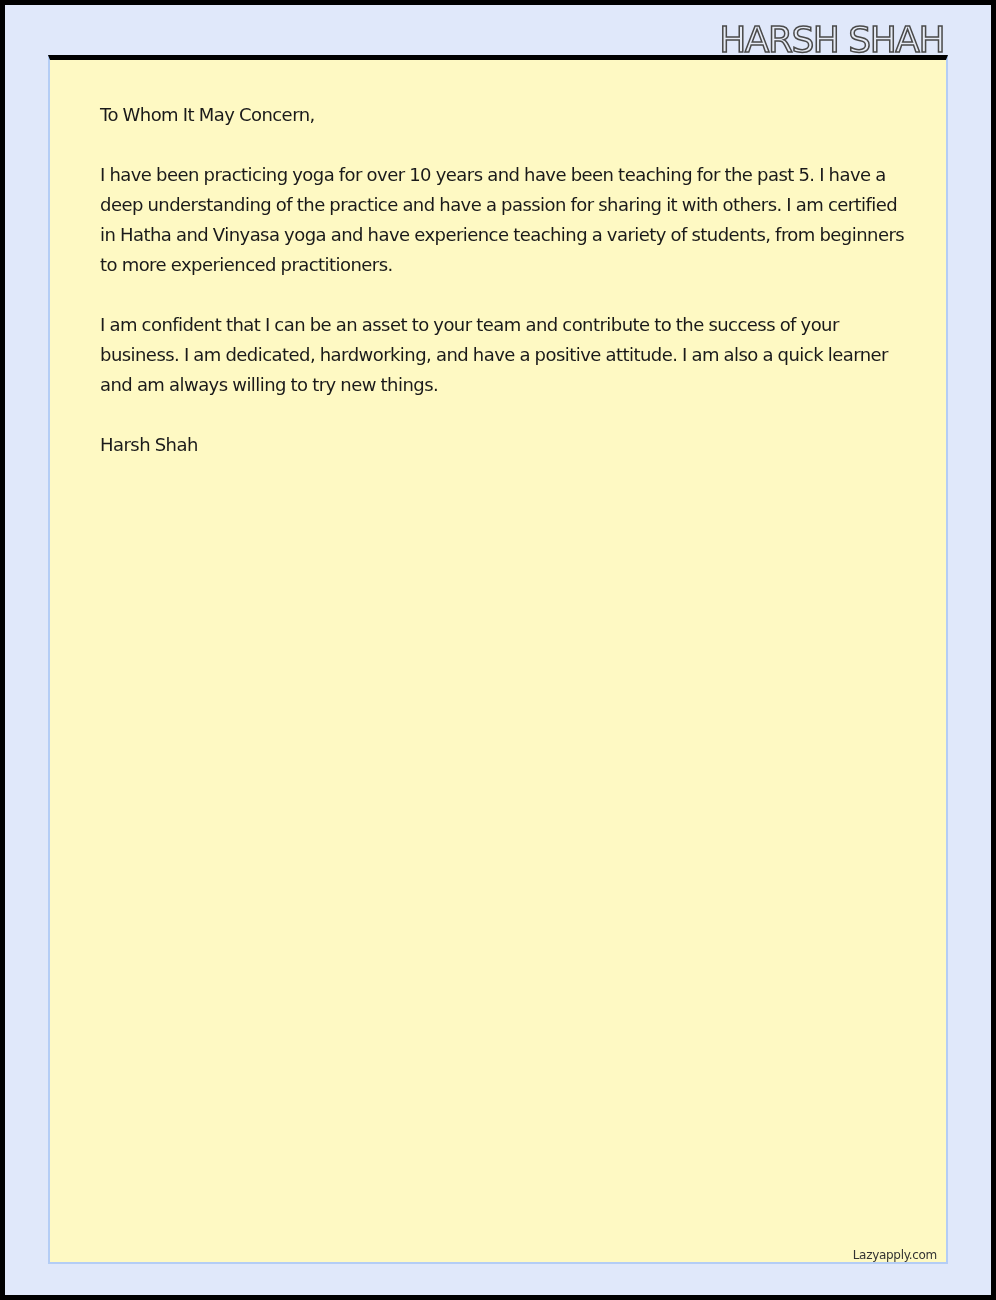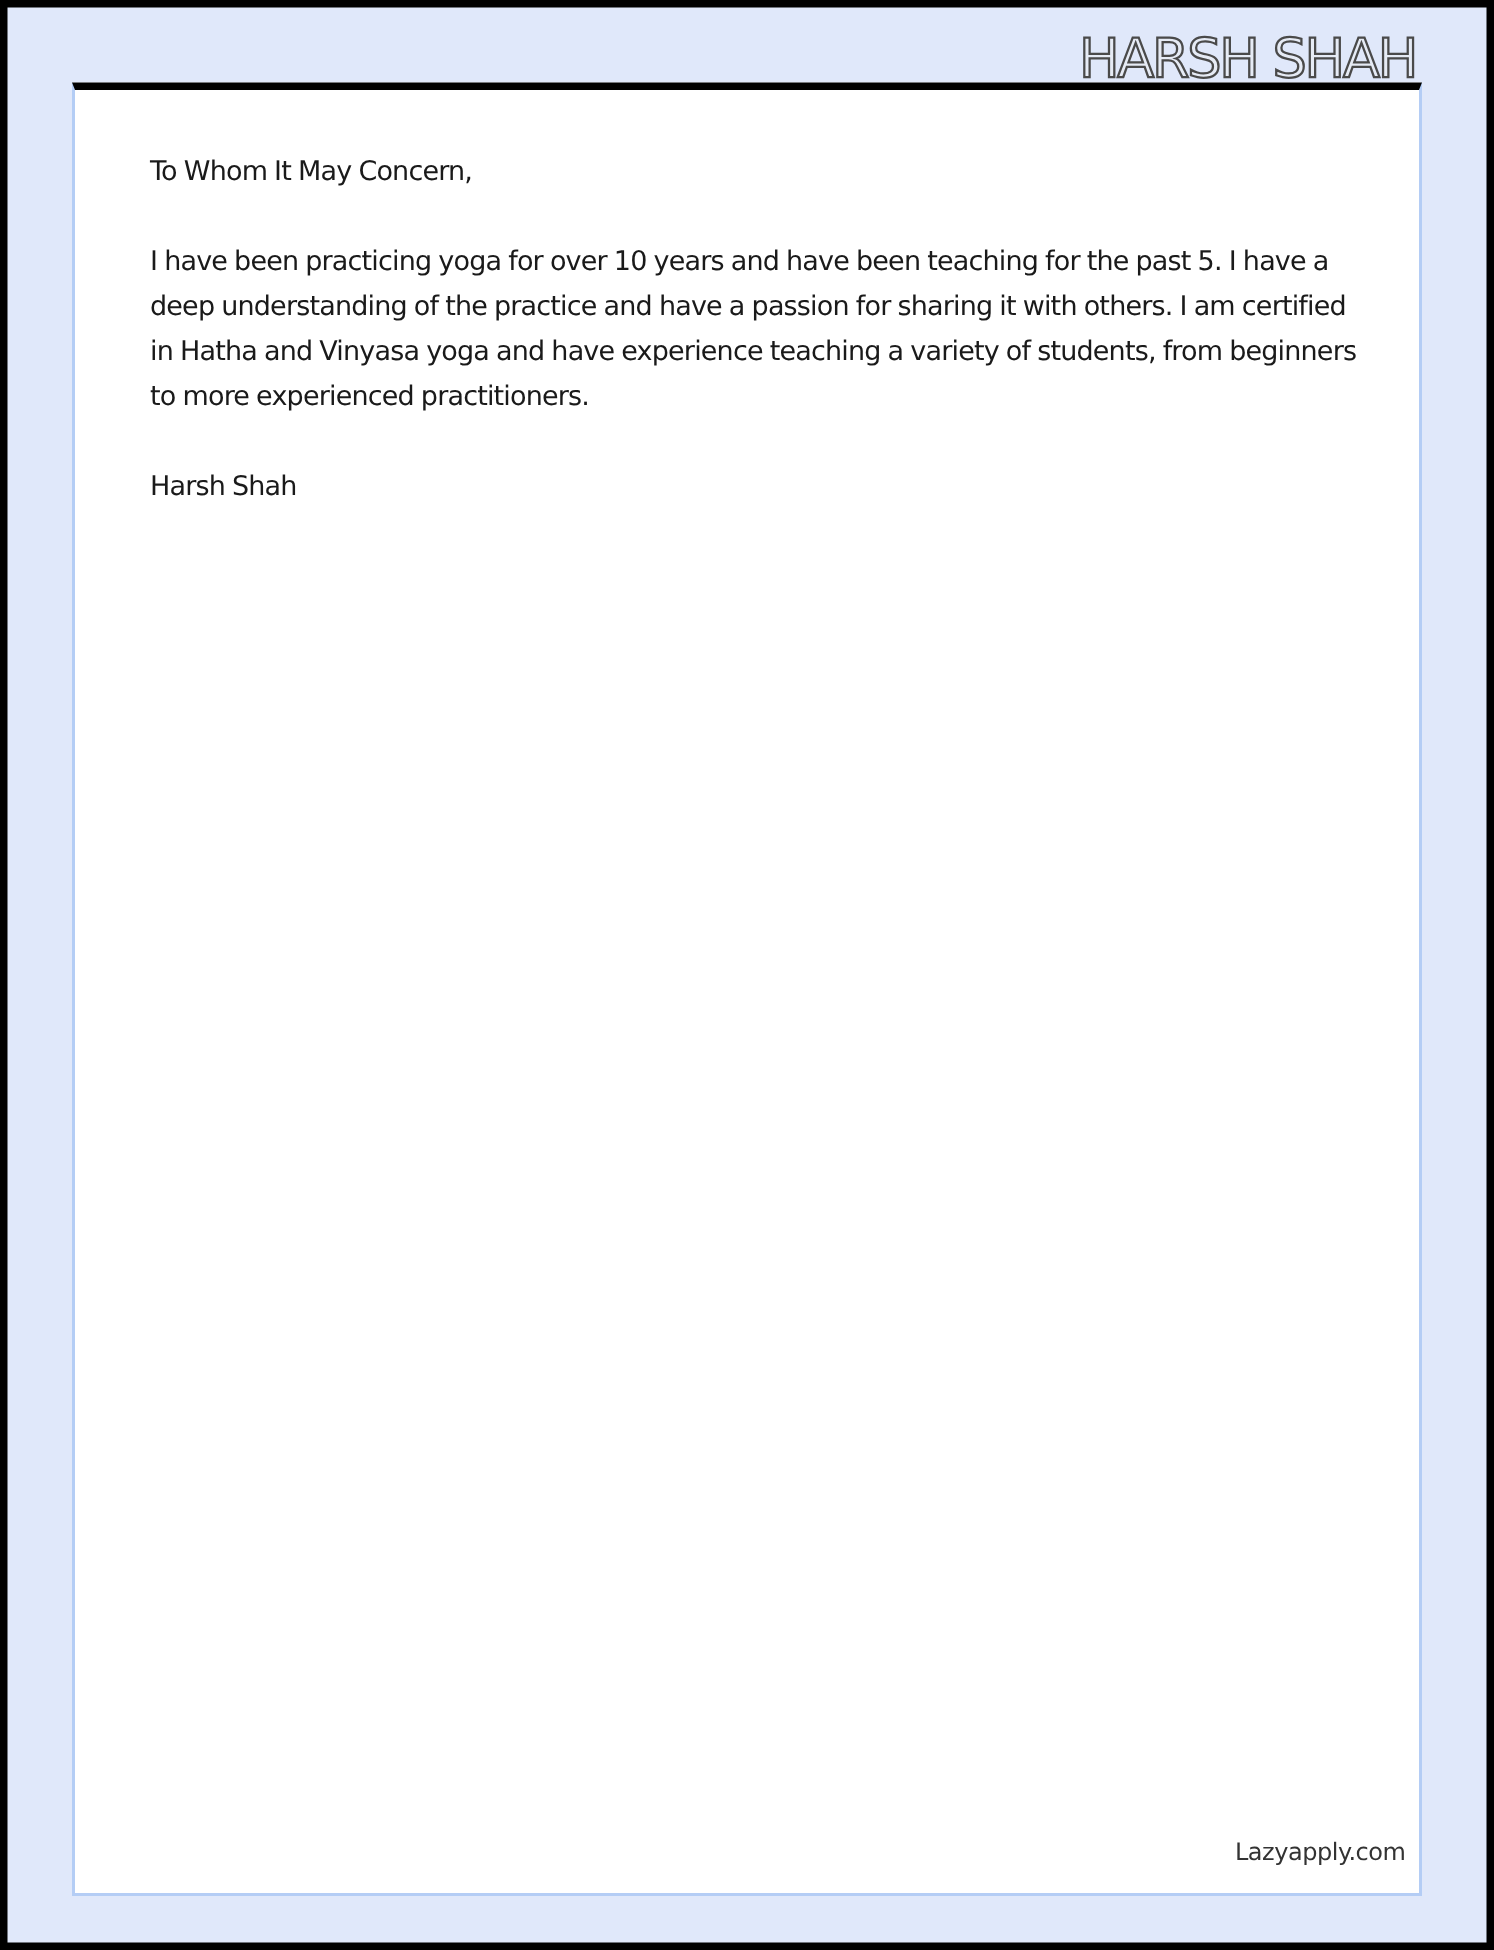--- a/index.html
+++ b/index.html
@@ -28,21 +28,21 @@
       -webkit-text-stroke: 1.5px #4a4a4a;
       line-height: 50px;
       white-space: nowrap;
     }
     .page {
       position: absolute;
       left: 43px;
       top: 50px;
       width: 896px;
       height: 1202px;
-      background: #ffffff;
+      background: #fef9c3;
       border-left: 2px solid #b4cdf5;
       border-right: 2px solid #b4cdf5;
       border-bottom: 2px solid #b4cdf5;
       border-top: 5px solid #000;
       text-decoration: underline;
     }
     .letter {
       position: absolute;
       left: 50px;
       top: 40px;
@@ -60,33 +60,34 @@
     .letter p.signature {
       margin: 0 0 10px 0;
     }
     .letter p.date {
       color: #1e88e5;
       margin: 0;
     }
     .footer-brand {
       position: absolute;
       right: 9px;
-      bottom: 18px;
+      bottom: 0;
       font-family: "DejaVu Sans", sans-serif;
-      font-size: 16px;
+      font-size: 12px;
       color: #333;
       letter-spacing: -0.3px;
       margin-top: 47px;
     }
   </style>
 </head>
 <body>
 
 <div class="header-name">HARSH SHAH</div>
 
 <div class="page">
   <div class="letter">
     <p>To Whom It May Concern,</p>
     <p>I have been practicing yoga for over 10 years and have been teaching for the past 5. I have a deep understanding of the practice and have a passion for sharing it with others. I am certified in Hatha and Vinyasa yoga and have experience teaching a variety of students, from beginners to more experienced practitioners.</p>
+    <p>I am confident that I can be an asset to your team and contribute to the success of your business. I am dedicated, hardworking, and have a positive attitude. I am also a quick learner and am always willing to try new things.</p>
     <p class="signature">Harsh Shah</p>
   </div>
   <div class="footer-brand">Lazyapply.com</div>
 </div>
 
 </body></html>

